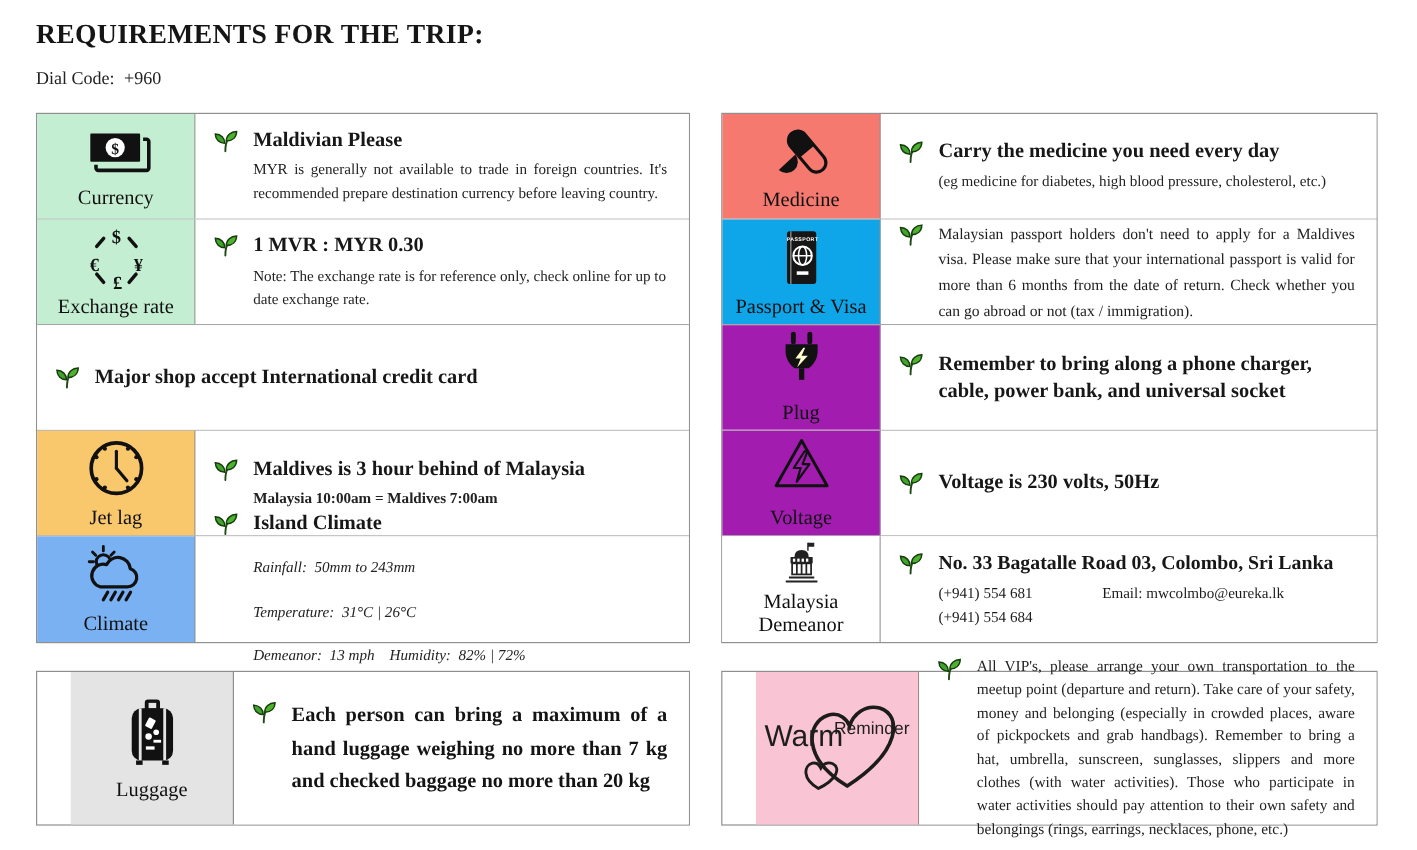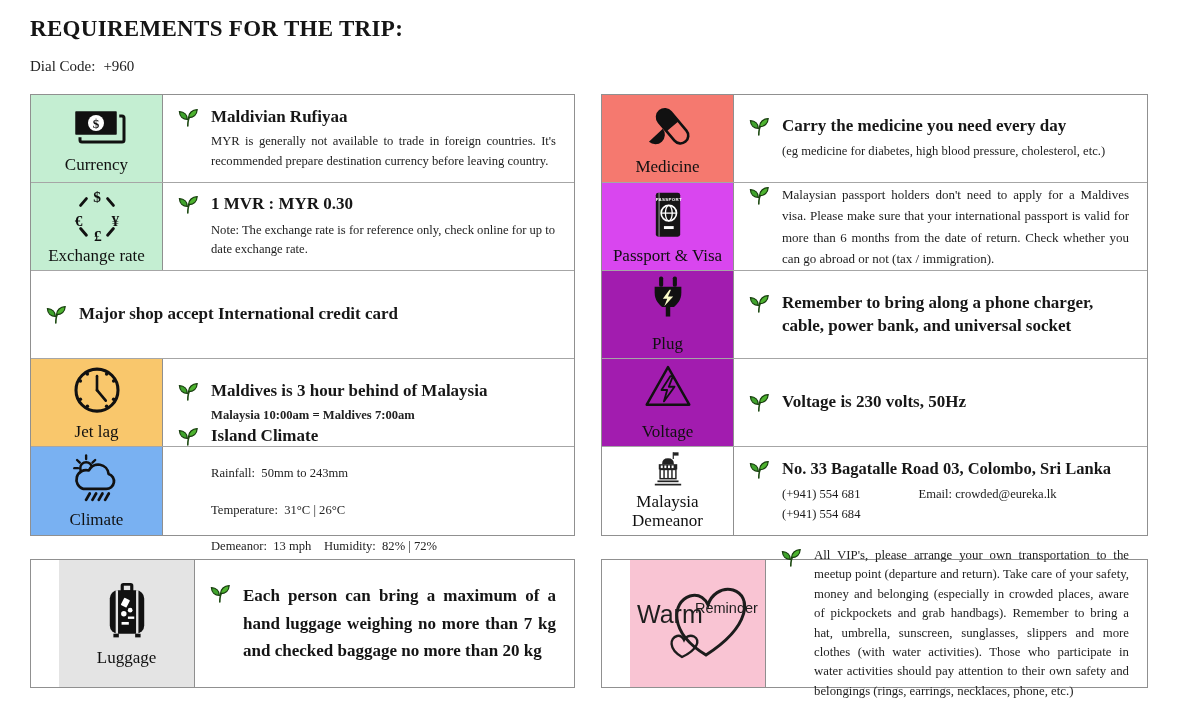--- a/index.html
+++ b/index.html
@@ -19,37 +19,37 @@
   .row:last-child { border-bottom:none; }
   .iconbox { width:132px; flex:none; border-right:1px solid #8f8f8f;
     display:flex; flex-direction:column; align-items:center; justify-content:center; gap:4px; padding:4px 2px; }
   .bottomcard .iconbox { width:136px;margin-left:28px; }
   .label { font-size:17px; color:#101010; text-align:center; line-height:1.15; }
   .mint   { background:#c4eed2; }
   .orange { background:#f9c76c; }
   .blue   { background:#79b1f2; }
   .gray   { background:#e4e4e4; }
   .red    { background:#f5796f; }
-  .lav    { background:#d946ef; }
+  .lav    { background:#0ea5e9; }
   .yellow { background:#a21caf;gap:12px; }
   .white  { background:#ffffff; }
   .pink   { background:#f9c4d3; }
   .text-cell { flex:1; display:flex; align-items:center; padding:8px 18px 8px 14px; background:#fff; }
   .entry { display:flex; align-items:flex-start; width:100%; }
   .leaf { width:22px; height:20px; flex:none; margin:2px 12px 0 0; }
   .content { flex:1; min-width:0; }
   .heading { font-size:17px; font-weight:bold; color:#171717; line-height:1.3; }
   .heading.sm { font-size:16.5px; }
   .body { font-size:12.6px; color:#222; line-height:1.55; margin-top:4px; white-space:pre-wrap; }
   .body.nb { margin-top:5px; }
   .body.boldish { font-weight:bold; font-size:12.6px; }
   .justify { text-align:justify; }
   .para { font-size:13px; line-height:1.62; color:#1d1d1d; margin-top:0; }
   .bigjust { font-size:17px; font-weight:bold; line-height:1.62; text-align:justify; color:#141414; }
-  .lines .body { margin-top:17px; }
+  .lines .body { margin-top:17px;font-style:italic; }
   .embassy-sub { display:flex; gap:58px; margin-top:4px; }
   .embassy-sub .ph div { font-size:12.6px; line-height:1.6; }
   .embassy-sub .em { font-size:12.6px; line-height:1.6; }
   .warm-art { position:relative; width:100%; height:100%; }
   .warm-word { position:absolute; left:7px; top:40px; font-family:"Liberation Sans", sans-serif;
     font-size:25px; color:#1e1e1e; }
   .warm-word2 { position:absolute; left:65px; top:40px; font-family:"Liberation Sans", sans-serif;
     font-size:14.5px; color:#1e1e1e; }
   .ic { display:block; }
   svg text { font-family:"Liberation Serif", serif; }
@@ -88,21 +88,21 @@
               <text x="29" y="25" font-size="13" font-weight="bold" text-anchor="middle" fill="#111">$</text>
             </svg>
             <div class="label">Currency</div>
           </div>
           <div class="text-cell">
             <div class="entry">
               <svg class="leaf" viewBox="0 0 22 20">
                   <use href="#leaf-sym"></use>
                 </svg>
               <div class="content">
-                <div class="heading">Maldivian Rufiyaa</div>
+                <div class="heading">Maldivian Please</div>
                 <div class="body justify">MYR is generally not available to trade in foreign countries. It's recommended prepare destination currency before leaving country.</div>
               </div>
             </div>
           </div>
         </div>
 
         <div class="row">
           <div class="iconbox mint">
             <svg class="ic" width="58" height="54" viewBox="0 0 60 56">
               <text x="30" y="15" font-size="16" font-weight="bold" text-anchor="middle" fill="#111">$</text>
@@ -359,21 +359,21 @@
               <svg class="leaf" viewBox="0 0 22 20">
                   <use href="#leaf-sym"></use>
                 </svg>
               <div class="content">
                 <div class="heading sm">No. 33 Bagatalle Road 03, Colombo, Sri Lanka</div>
                 <div class="embassy-sub">
                   <div class="ph">
                     <div>(+941) 554 681</div>
                     <div>(+941) 554 684</div>
                   </div>
-                  <div class="em">Email: crowded@eureka.lk</div>
+                  <div class="em">Email: mwcolmbo@eureka.lk</div>
                 </div>
               </div>
             </div>
           </div>
         </div>
       </div>
 
       <div class="bottomcard">
         <div class="iconbox pink" style="padding:0">
           <div class="warm-art">

